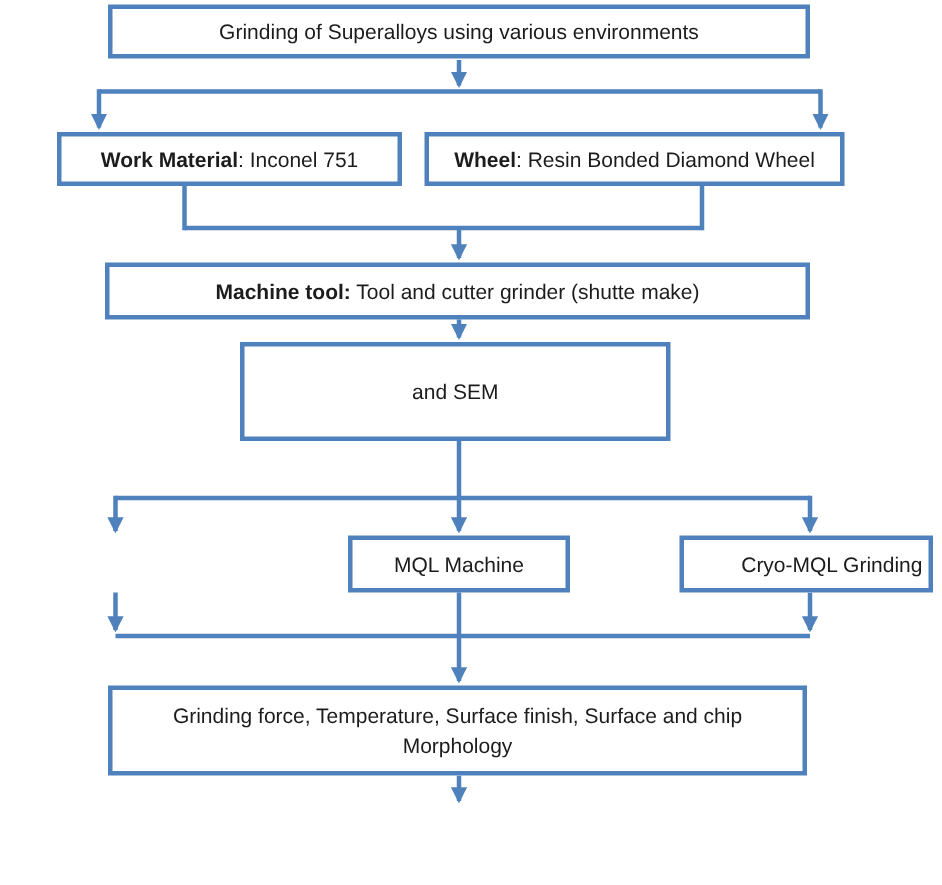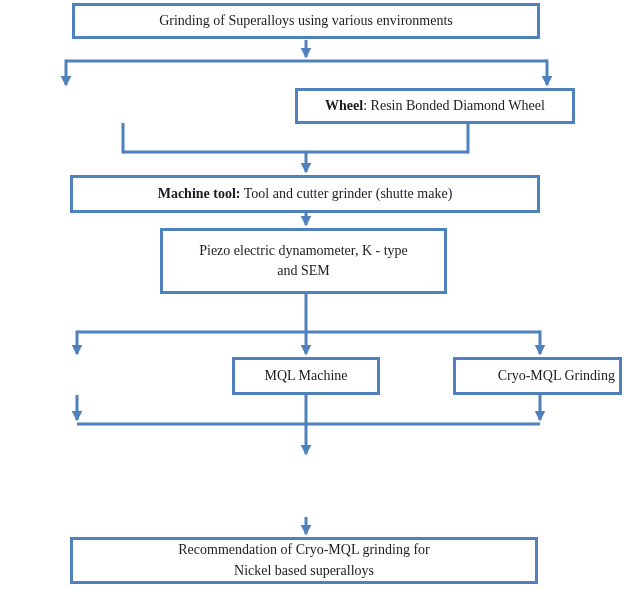--- a/index.html
+++ b/index.html
@@ -1,20 +1,20 @@
 <!DOCTYPE html>
 <html style="--accent: #4f81bd; --text: #1c1c1c; --bg: #ffffff;"><head>
 <meta charset="utf-8">
 <style>
   html,body { margin:0; padding:0; background:#ffffff; }
   .stage {
     position:relative;
     width:628px; height:590px;
     background:var(--bg,#ffffff);
-    font-family:Liberation Serif, serif;
+    font-family:Liberation Sans, sans-serif;
     color:var(--text,#1c1c1c);
     overflow:hidden;
   }
   .box {
     position:absolute;
     box-sizing:border-box;
     border:3px solid var(--accent,#4f81bd);
     background:#ffffff;
     display:flex; flex-direction:column;
     justify-content:center; align-items:center;
@@ -24,21 +24,21 @@
     z-index:2;
   }
   .bb { font-weight:bold; }
   svg.connectors { position:absolute; left:0; top:0; z-index:1; }
   .connectors .line { stroke:var(--accent,#4f81bd); stroke-width:3; fill:none; }
   .arrowfill { fill:var(--accent,#4f81bd); stroke:none; }
 
   
   #b-title   { left:72px;  top:3px;   width:468px; height:36px; }
   #b-work    { left:38px;  top:88px;  width:230px; height:36px; }
-  #b-wheel   { left:283px; top:88px;  width:280px; height:36px;margin-left:12px; }
+  #b-wheel   { left:283px; top:88px;  width:280px; height:36px; }
   #b-machine { left:70px;  top:175px; width:470px; height:38px; }
   #b-instr   { left:160px; top:228px; width:287px; height:66px; }
   #b-dry     { left:2px;   top:357px; width:145px; height:38px; }
   #b-mql     { left:232px; top:357px; width:148px; height:38px; }
   #b-cryo    { left:453px; top:357px; width:169px; height:38px;align-items:flex-end; }
   #b-out     { left:72px;  top:457px; width:466px; height:60px; }
   #b-rec     { left:70px;  top:537px; width:468px; height:47px; }
 </style>
 </head>
 <body>
@@ -74,42 +74,44 @@
     <path class="line" d="M77 424 H540"></path>
     <path class="line" d="M306 394 V454" marker-end="url(#arr)"></path>
 
     <path class="line" d="M306 517 V534" marker-end="url(#arr)"></path>
   </svg>
 
   <div class="box" id="b-title">
     <span>Grinding of Superalloys using various environments</span>
   </div>
 
+  <div class="box" id="b-work">
+    <span><span class="bb">Work Material</span><span>: Inconel 751</span></span>
+  </div>
 
   <div class="box" id="b-wheel">
     <span><span class="bb">Wheel</span><span>: Resin Bonded Diamond Wheel</span></span>
   </div>
 
   <div class="box" id="b-machine">
     <span><span class="bb">Machine tool:</span><span> Tool and cutter grinder (shutte make)</span></span>
   </div>
 
   <div class="box" id="b-instr">
-    <div>Piezo electric dynamometer, K - type</div>
     <div>and SEM</div>
   </div>
 
 
   <div class="box" id="b-mql">
     <span>MQL Machine</span>
   </div>
 
   <div class="box" id="b-cryo">
     <span>Cryo-MQL Grinding</span>
   </div>
 
+  <div class="box" id="b-out">
+    <div>Grinding force, Temperature, Surface finish, Surface and chip</div>
+    <div>Morphology</div>
+  </div>
 
-  <div class="box" id="b-rec">
-    <div>Recommendation of Cryo-MQL grinding for</div>
-    <div>Nickel based superalloys</div>
-  </div>
 
 </div>
 
 </body></html>

